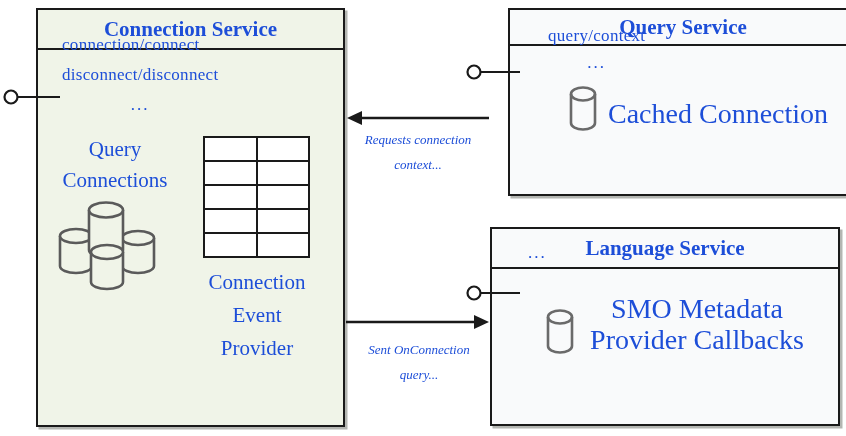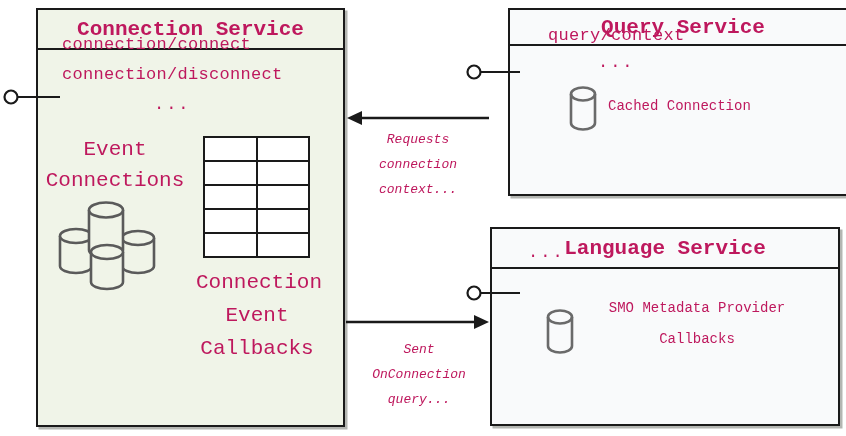--- a/index.html
+++ b/index.html
@@ -1,18 +1,18 @@
 <!DOCTYPE html>
 <html><head>
 <meta charset="utf-8">
 <style>
   html,body{margin:0;padding:0;background:#ffffff;}
   #stage{
     position:relative;width:846px;height:436px;background:#ffffff;overflow:hidden;
-    font-family:Liberation Mono, monospace;color:#be185d;
+    font-family:Liberation Serif, serif;color:#1d4ed8;
   }
   .box{position:absolute;border:2px solid #1a1a1a;box-sizing:border-box;
        box-shadow:2.5px 2.5px 0 #b4b6b2;}
   .box header{
     display:flex;align-items:center;justify-content:center;
     border-bottom:2px solid #1a1a1a;font-weight:bold;font-size:21px;
   }
   #conn-box{left:36px;top:8px;width:309px;height:419px;background:#f0f4e8;}
   #conn-box header{height:38px;}
   #query-box{left:508px;top:8px;width:350px;height:188px;background:#f9fafb;}
@@ -36,45 +36,45 @@
   #cb-table{
     position:absolute;left:165px;top:126px;width:107px;height:122px;
     display:grid;grid-template-columns:1fr 1fr;grid-template-rows:repeat(5,1fr);
     background:#1a1a1a;border:2px solid #1a1a1a;gap:2px;box-sizing:border-box;
   }
   #cb-table .cell{background:#ffffff;}
 
   .db-icon{position:absolute;}
   #query-db{left:58px;top:76px;}
   #lang-db{left:53px;top:80px;}
-  .store-label{position:absolute;font-size:14px;}
+  .store-label{position:absolute;font-size:28px;}
   #query-store-label{left:98px;top:88px;white-space:nowrap;}
   #lang-store-label{left:80px;top:64px;width:250px;text-align:center;line-height:31px;}
 
   #overlay{position:absolute;left:0;top:0;pointer-events:none;z-index:5;}
 
   .note{position:absolute;font-style:italic;font-size:13px;line-height:25px;
         text-align:center;z-index:6;}
   #note-requests{left:362px;top:127px;width:112px;}
   #note-sent{left:360px;top:337px;width:118px;}
 </style>
 </head>
 <body>
 
 <div id="stage">
 
   <section class="box" id="conn-box">
     <header>Connection Service</header>
     <div class="methods" id="conn-methods">
       <div>connection/connect</div>
-      <div>connection/disconnect</div>
+      <div>disconnect/disconnect</div>
       <div class="ellipsis">...</div>
     </div>
 
-    <div class="centered-label" id="active-label">Event Connections</div>
+    <div class="centered-label" id="active-label">Query Connections</div>
 
     <svg id="cluster-icon" width="100" height="94" viewBox="0 0 100 94">
       <g fill="#f0f4e8" stroke="#5a5a5a" stroke-width="2.6">
         <path d="M4,36 v30 a16,7 0 0 0 32,0 v-30"></path>
         <ellipse cx="20" cy="36" rx="16" ry="7"></ellipse>
         <path d="M66,38 v28 a16,7 0 0 0 32,0 v-28"></path>
         <ellipse cx="82" cy="38" rx="16" ry="7"></ellipse>
         <path d="M33,10 v40 a17,7.5 0 0 0 34,0 v-40"></path>
         <ellipse cx="50" cy="10" rx="17" ry="7.5"></ellipse>
         <path d="M35,52 v30 a16,7 0 0 0 32,0 v-30"></path>
@@ -88,21 +88,21 @@
       <div class="cell"></div>
       <div class="cell"></div>
       <div class="cell"></div>
       <div class="cell"></div>
       <div class="cell"></div>
       <div class="cell"></div>
       <div class="cell"></div>
       <div class="cell"></div>
     </div>
 
-    <div class="centered-label" id="cb-label">Connection Event Callbacks</div>
+    <div class="centered-label" id="cb-label">Connection Event Provider</div>
   </section>
 
   <section class="box" id="query-box">
     <header>Query Service</header>
     <div class="methods" id="query-methods">
       <div>query/context</div>
       <div class="ellipsis">...</div>
     </div>
     <svg class="db-icon" id="query-db" width="30" height="46" viewBox="0 0 30 46">
       <g fill="none" stroke="#6a6a6a" stroke-width="2.6">

